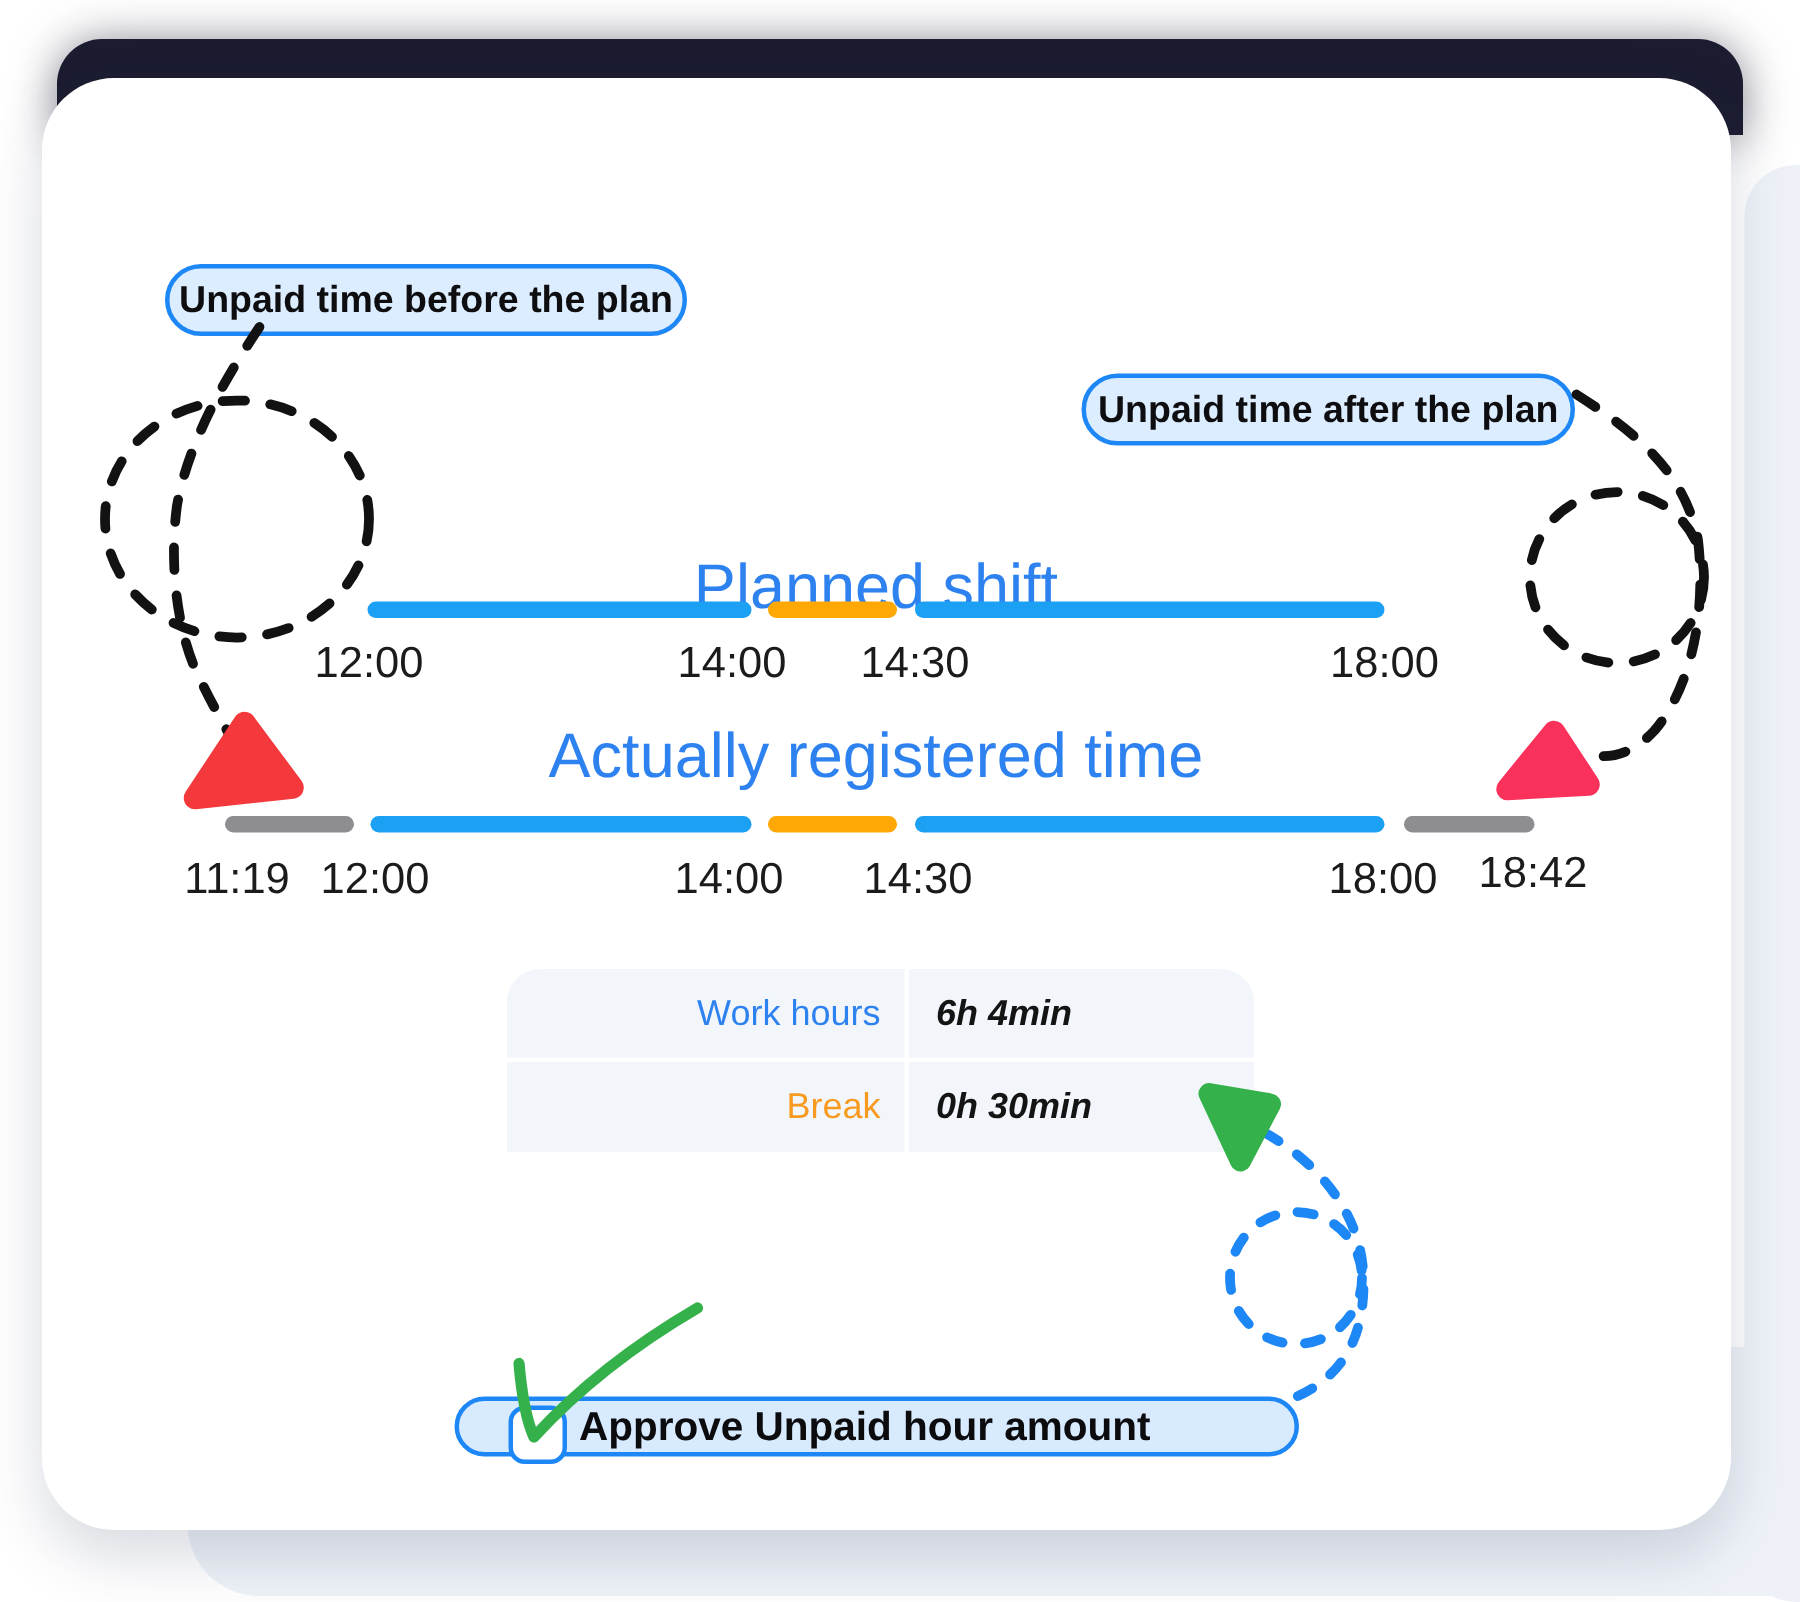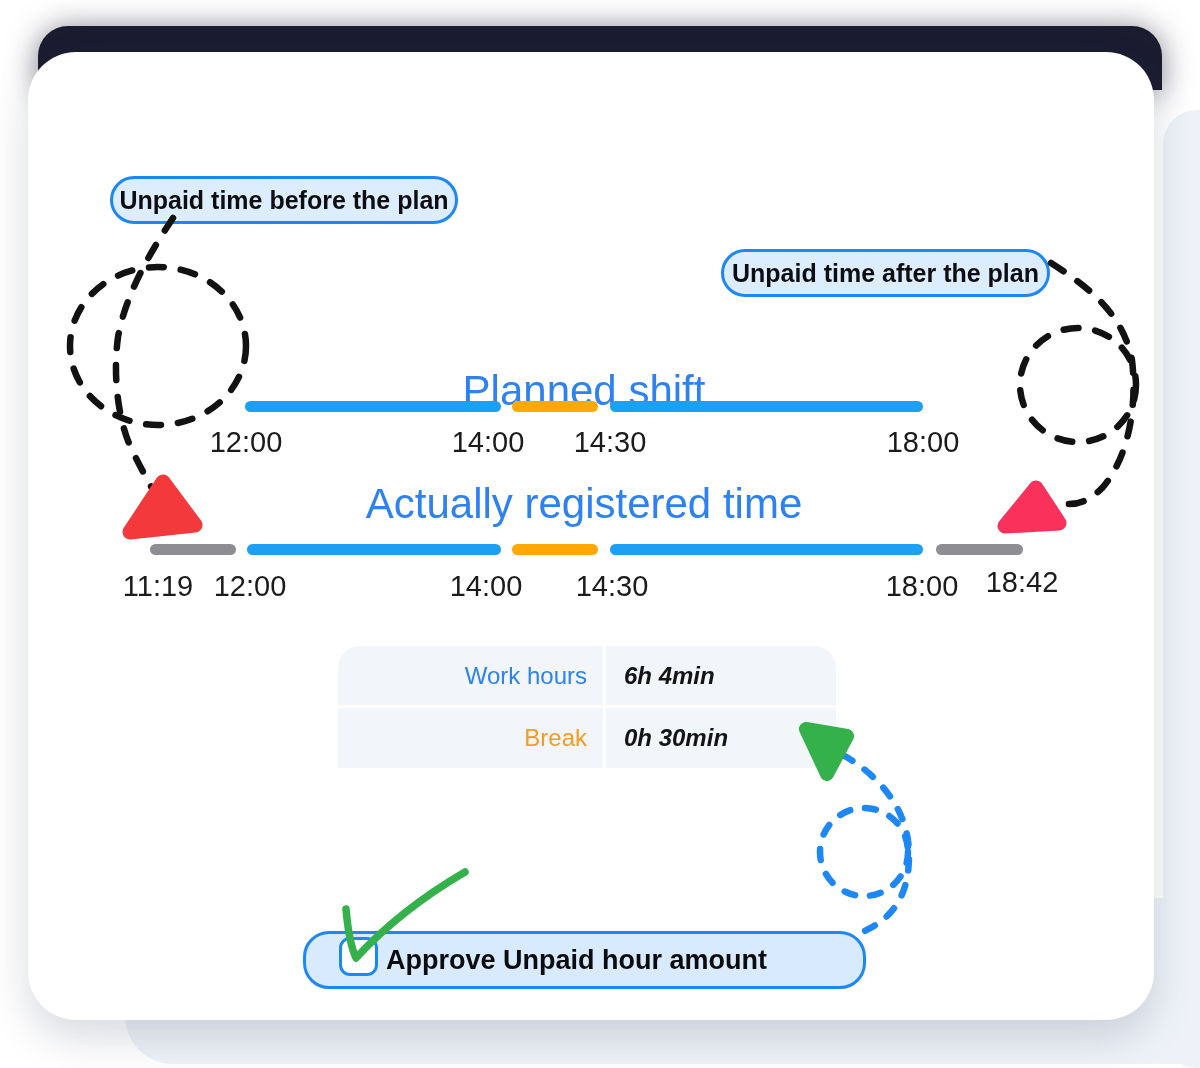--- a/index.html
+++ b/index.html
@@ -39,21 +39,21 @@
   .summary{position:absolute;left:310px;top:594px;width:498px;height:184px;display:grid;
     grid-template-columns:265px 230px;grid-template-rows:1fr 1fr 1fr;gap:3px;
     border-radius:22px;overflow:hidden;}
   .cell{background:var(--table-bg);display:flex;align-items:center;font-size:24px;}
   .cell-label{justify-content:flex-end;padding-right:16px;font-weight:500;}
   .cell-value{padding-left:18px;font-weight:bold;color:#141414;font-style:italic;}
   .t-work{color:var(--title-blue);}
   .t-unpaid{color:var(--unpaid-gray);}
   .t-break{color:var(--break-orange);}
   .v-unpaid{color:var(--unpaid-gray);}
-  .approve{position:absolute;left:275px;top:879px;width:563px;height:58px;
+  .approve{position:absolute;left:275px;top:879px;width:563px;height:40px;
     background:var(--approve-bg);border:3px solid var(--accent-blue);border-radius:26px;}
   .approve-checkbox{position:absolute;left:33px;top:3px;width:39px;height:39px;background:#fff;
     border:3px solid var(--accent-blue);border-radius:11px;}
   .approve-label{position:absolute;left:0;right:0;top:0;height:100%;display:flex;align-items:center;
     justify-content:center;font-size:27px;font-weight:bold;color:#0c0c0e;transform:translateX(-8px);}
   .overlay{position:absolute;left:0;top:0;width:1126px;height:968px;pointer-events:none;}
   .dash-black{stroke:#121212;stroke-width:6.5;fill:none;stroke-linecap:round;stroke-dasharray:15 17;}
   .dash-blue{stroke:var(--accent-blue);stroke-width:6.5;fill:none;stroke-linecap:round;stroke-dasharray:11 15;}
   .arrow-red{fill:var(--arrow-red);stroke:var(--arrow-red);stroke-width:15;stroke-linejoin:round;}
   .arrow-pink{fill:var(--arrow-pink);stroke:var(--arrow-pink);stroke-width:15;stroke-linejoin:round;}

